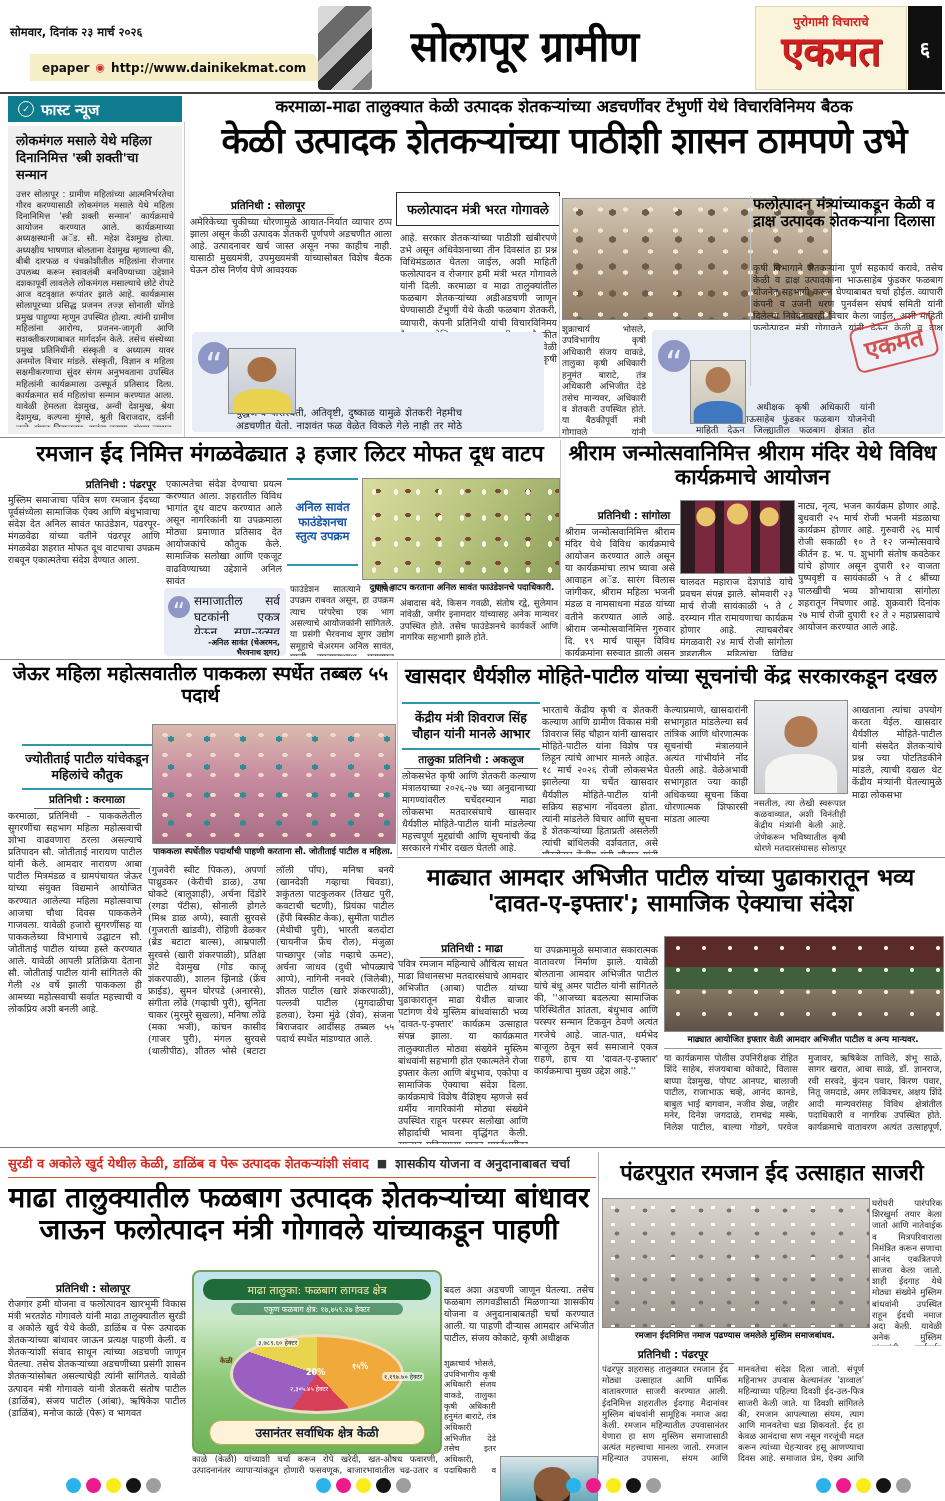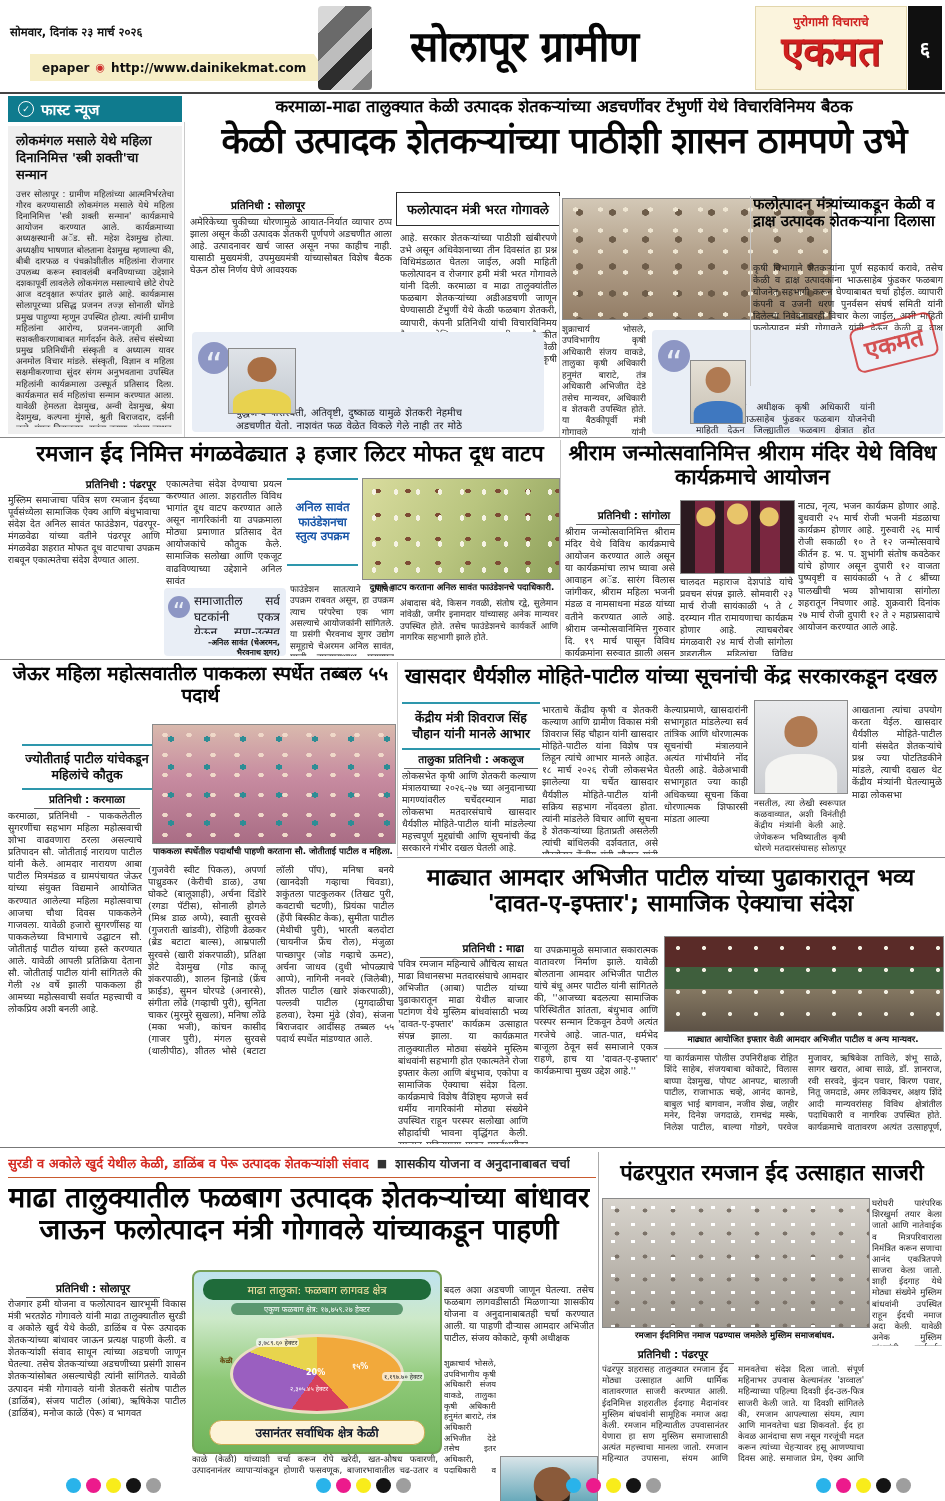--- a/index.html
+++ b/index.html
@@ -156,21 +156,21 @@
 <div class="abs btxt" style="left:402px;top:770px;width:134px;height:84px;">लोकसभेत कृषी आणि शेतकरी कल्याण मंत्रालयाच्या २०२६-२७ च्या अनुदानाच्या मागण्यांवरील चर्चेदरम्यान माढा लोकसभा मतदारसंघाचे खासदार धैर्यशील मोहिते-पाटील यांनी मांडलेल्या महत्त्वपूर्ण मुद्द्यांची आणि सूचनांची केंद्र सरकारने गंभीर दखल घेतली आहे.</div>
 <div class="abs btxt" style="left:542px;top:704px;width:116px;height:150px;">भारताचे केंद्रीय कृषी व शेतकरी कल्याण आणि ग्रामीण विकास मंत्री शिवराज सिंह चौहान यांनी खासदार मोहिते-पाटील यांना विशेष पत्र लिहून त्यांचे आभार मानले आहेत. १८ मार्च २०२६ रोजी लोकसभेत झालेल्या या चर्चेत खासदार धैर्यशील मोहिते-पाटील यांनी सक्रिय सहभाग नोंदवला होता. त्यांनी मांडलेले विचार आणि सूचना हे शेतकऱ्यांच्या हिताप्रती असलेली त्यांची बांधिलकी दर्शवतात, असे गौरवोद्गार केंद्रीय मंत्री चौहान यांनी पत्रात काढले आहेत. पत्रात नमूद</div>
 <div class="abs btxt" style="left:664px;top:704px;width:84px;height:150px;">केल्याप्रमाणे, खासदारांनी सभागृहात मांडलेल्या सर्व तांत्रिक आणि धोरणात्मक सूचनांची मंत्रालयाने अत्यंत गांभीर्याने नोंद घेतली आहे. वेळेअभावी सभागृहात ज्या काही अधिकच्या सूचना किंवा धोरणात्मक शिफारसी मांडता आल्या</div>
 <div class="abs photo ph-portrait" style="left:754px;top:700px;width:92px;height:92px;"></div>
 <div class="abs btxt" style="left:852px;top:704px;width:90px;height:150px;">आखताना त्यांचा उपयोग करता येईल. खासदार धैर्यशील मोहिते-पाटील यांनी संसदेत शेतकऱ्यांचे प्रश्न ज्या पोटतिडकीने मांडले, त्याची दखल थेट केंद्रीय मंत्र्यांनी घेतल्यामुळे माढा लोकसभा</div>
 <div class="abs btxt" style="left:754px;top:798px;width:92px;height:56px;font-size:8.6px;">नसतील, त्या लेखी स्वरूपात कळवाव्यात, अशी विनंतीही केंद्रीय मंत्र्यांनी केली आहे. जेणेकरून भविष्यातील कृषी धोरणे मतदारसंघासह सोलापूर जिल्ह्यात उत्साहाचे वातावरण आहे. कार्यकर्त्यांनी याबद्दल समाधान व्यक्त केले आहे.</div>
 
 <div class="hr" style="left:397px;top:857px;width:548px;background:#888;"></div>
 
 <div class="abs hl" style="left:398px;top:864px;width:545px;height:72px;font-size:23px;">माढ्यात आमदार अभिजीत पाटील यांच्या पुढाकारातून भव्य 'दावत-ए-इफ्तार'; सामाजिक ऐक्याचा संदेश</div>
-<div class="abs byline" style="left:420px;top:941px;width:104px;text-align:right;">प्रतिनिधी : माढा</div>
+<div class="abs byline" style="left:420px;top:941px;width:104px;">प्रतिनिधी : माढा</div>
 <div class="abs btxt" style="left:398px;top:958px;width:130px;height:186px;">पवित्र रमजान महिन्याचे औचित्य साधत माढा विधानसभा मतदारसंघाचे आमदार अभिजीत (आबा) पाटील यांच्या पुढाकारातून माढा येथील बाजार पटांगण येथे मुस्लिम बांधवांसाठी भव्य 'दावत-ए-इफ्तार' कार्यक्रम उत्साहात संपन्न झाला. या कार्यक्रमात तालुक्यातील मोठ्या संख्येने मुस्लिम बांधवांनी सहभागी होत एकात्मतेने रोजा इफ्तार केला आणि बंधुभाव, एकोपा व सामाजिक ऐक्याचा संदेश दिला. कार्यक्रमाचे विशेष वैशिष्ट्य म्हणजे सर्व धर्मीय नागरिकांनी मोठ्या संख्येने उपस्थित राहून परस्पर सलोखा आणि सौहार्दाची भावना वृद्धिंगत केली. रमजान महिन्याच्या पावन पार्श्वभूमीवर आयोजित</div>
 <div class="abs btxt" style="left:534px;top:944px;width:124px;height:200px;">या उपक्रमामुळे समाजात सकारात्मक वातावरण निर्माण झाले. यावेळी बोलताना आमदार अभिजीत पाटील यांचे बंधू अमर पाटील यांनी सांगितले की, ''आजच्या बदलत्या सामाजिक परिस्थितीत शांतता, बंधुभाव आणि परस्पर सन्मान टिकवून ठेवणे अत्यंत गरजेचे आहे. जात-पात, धर्मभेद बाजूला ठेवून सर्व समाजाने एकत्र राहणे, हाच या 'दावत-ए-इफ्तार' कार्यक्रमाचा मुख्य उद्देश आहे.''</div>
 <div class="abs photo ph-iftar" style="left:664px;top:936px;width:278px;height:94px;"></div>
 <div class="abs caption" style="left:664px;top:1033px;width:278px;">माढ्यात आयोजित इफ्तार वेळी आमदार अभिजीत पाटील व अन्य मान्यवर.</div>
 <div class="hr" style="left:664px;top:1048px;width:278px;background:#999;"></div>
 <div class="abs btxt" style="left:664px;top:1053px;width:278px;height:90px;column-count:2;column-gap:10px;font-size:8.8px;">या कार्यक्रमास पोलीस उपनिरीक्षक रोहित शिंदे साहेब, संजयबाबा कोकाटे, विलास बाप्पा देशमुख, पोपट आनपट, बालाजी पाटील, राजाभाऊ चव्हे, आनंद कानडे, बाबुल भाई बागवान, नजीव शेख, जहीर मनेर, दिनेश जगदाळे, रामचंद्र मस्के, निलेश पाटील, बाल्या गोडगे, परवेज मुजावर, ऋषिकेश ताविले, शंभू साळे, सागर खरात, आबा साळे, डॉ. ज्ञानराज, रवी सरवदे, कुंदन पवार, किरण पवार, नितू जमदाडे, अमर लकिश्चर, अक्षय शिंदे आदी मान्यवरांसह विविध क्षेत्रांतील पदाधिकारी व नागरिक उपस्थित होते. कार्यक्रमाचे वातावरण अत्यंत उत्साहपूर्ण, आनंददायी व सामंजस्यपूर्ण होते. अशा उपक्रमांमुळे समाजात ऐक्य आणि परस्पर विश्वास अधिक दृढ होत असल्याची भावना उपस्थितांनी व्यक्त केली.</div>
 
 <div class="hr" style="left:0;top:1147px;width:945px;background:#777;"></div>
 
 <div class="abs" style="left:8px;top:1152px;width:588px;height:22px;display:flex;align-items:center;gap:8px;border-bottom:1.5px solid #c95a2e;padding-bottom:3px;">

